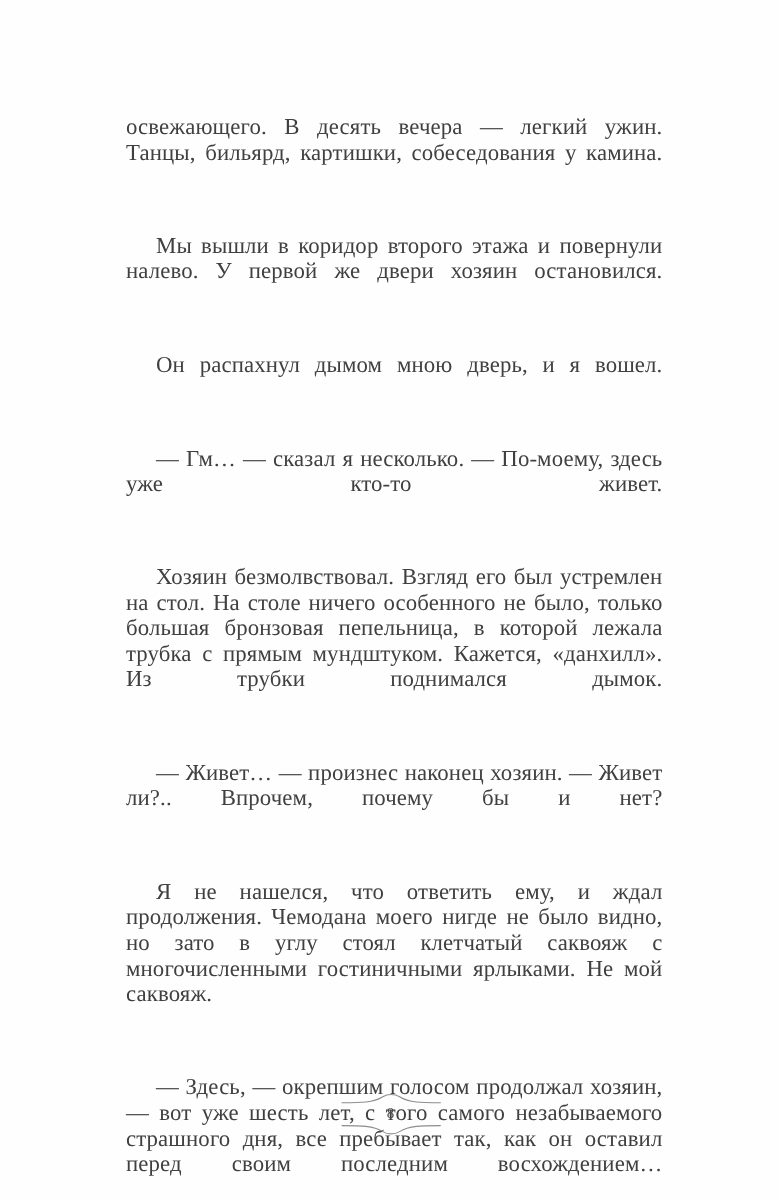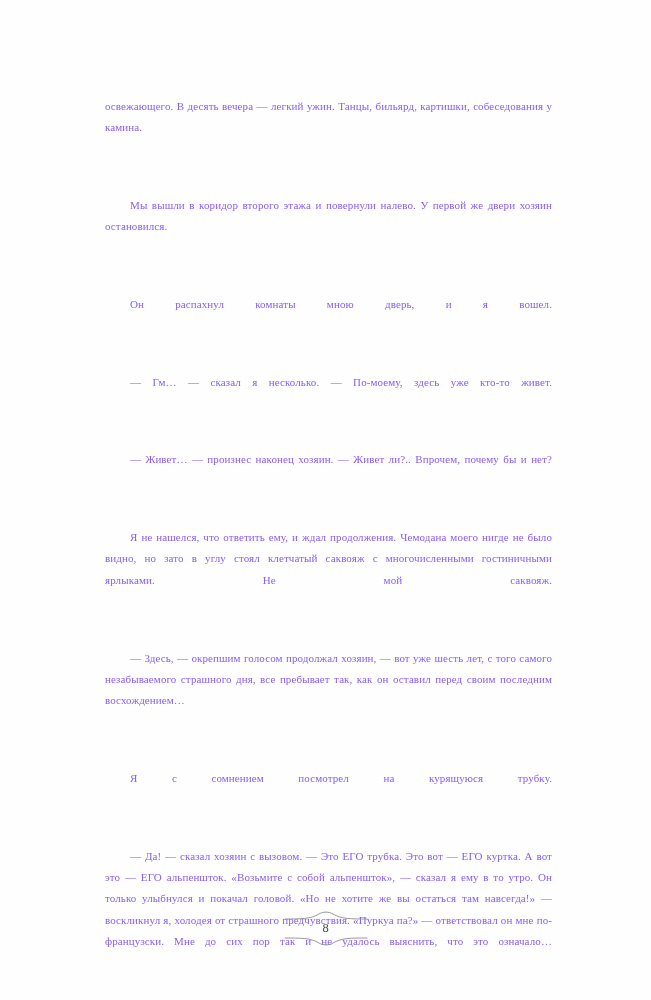--- a/index.html
+++ b/index.html
@@ -29,25 +29,25 @@
     position: absolute;
     left: 105px;
     top: 96px;
     width: 447px;
   }
 
   .para {
     margin: 0;
     text-align: justify;
     text-justify: inter-word;
-    font-size: 11px;
+    font-size: 19px;
     line-height: 21.35px;
     letter-spacing: 0.1px;
     word-spacing: 0.2px;
-    color: #8b5cf6;
+    color: #404040;
     -webkit-font-smoothing: antialiased;
   }
 
   .para.indent {
     text-indent: 25px;
     margin-top: 35px;
   }
 
   .para.cont {
     text-indent: 0;
@@ -96,22 +96,23 @@
   .ornament.bottom { top: 27px; }
 </style>
 </head>
 <body>
 
 <div id="page">
 
   <div id="text-block">
     <p class="para cont">освежающего. В десять вечера — легкий ужин. Танцы, бильярд, картишки, собеседования у камина.</p>
     <p class="para indent">Мы вышли в коридор второго этажа и повернули налево. У первой же двери хозяин остановился.</p>
-    <p class="para indent">Он распахнул комнаты мною дверь, и я вошел.</p>
+    <p class="para indent">Он распахнул дымом мною дверь, и я вошел.</p>
     <p class="para indent">— Гм… — сказал я несколько. — По-моему, здесь уже кто-то живет.</p>
+    <p class="para indent">Хозяин безмолвствовал. Взгляд его был устремлен на стол. На столе ничего особенного не было, только большая бронзовая пепельница, в которой лежала трубка с прямым мундштуком. Кажется, «данхилл». Из трубки поднимался дымок.</p>
     <p class="para indent">— Живет… — произнес наконец хозяин. — Живет ли?.. Впрочем, почему бы и нет?</p>
     <p class="para indent">Я не нашелся, что ответить ему, и ждал продолжения. Чемодана моего нигде не было видно, но зато в углу стоял клетчатый саквояж с многочисленными гостиничными ярлыками. Не мой саквояж.</p>
     <p class="para indent">— Здесь, — окрепшим голосом продолжал хозяин, — вот уже шесть лет, с того самого незабываемого страшного дня, все пребывает так, как он оставил перед своим последним восхождением…</p>
     <p class="para indent">Я с сомнением посмотрел на курящуюся трубку.</p>
     <p class="para indent">— Да! — сказал хозяин с вызовом. — Это ЕГО трубка. Это вот — ЕГО куртка. А вот это — ЕГО альпеншток. «Возьмите с собой альпеншток», — сказал я ему в то утро. Он только улыбнулся и покачал головой. «Но не хотите же вы остаться там навсегда!» — воскликнул я, холодея от страшного предчувствия. «Пуркуа па?» — ответствовал он мне по-французски. Мне до сих пор так и не удалось выяснить, что это означало…</p>
 
   </div>
 
   <div id="folio">
     <div class="folio-inner">

